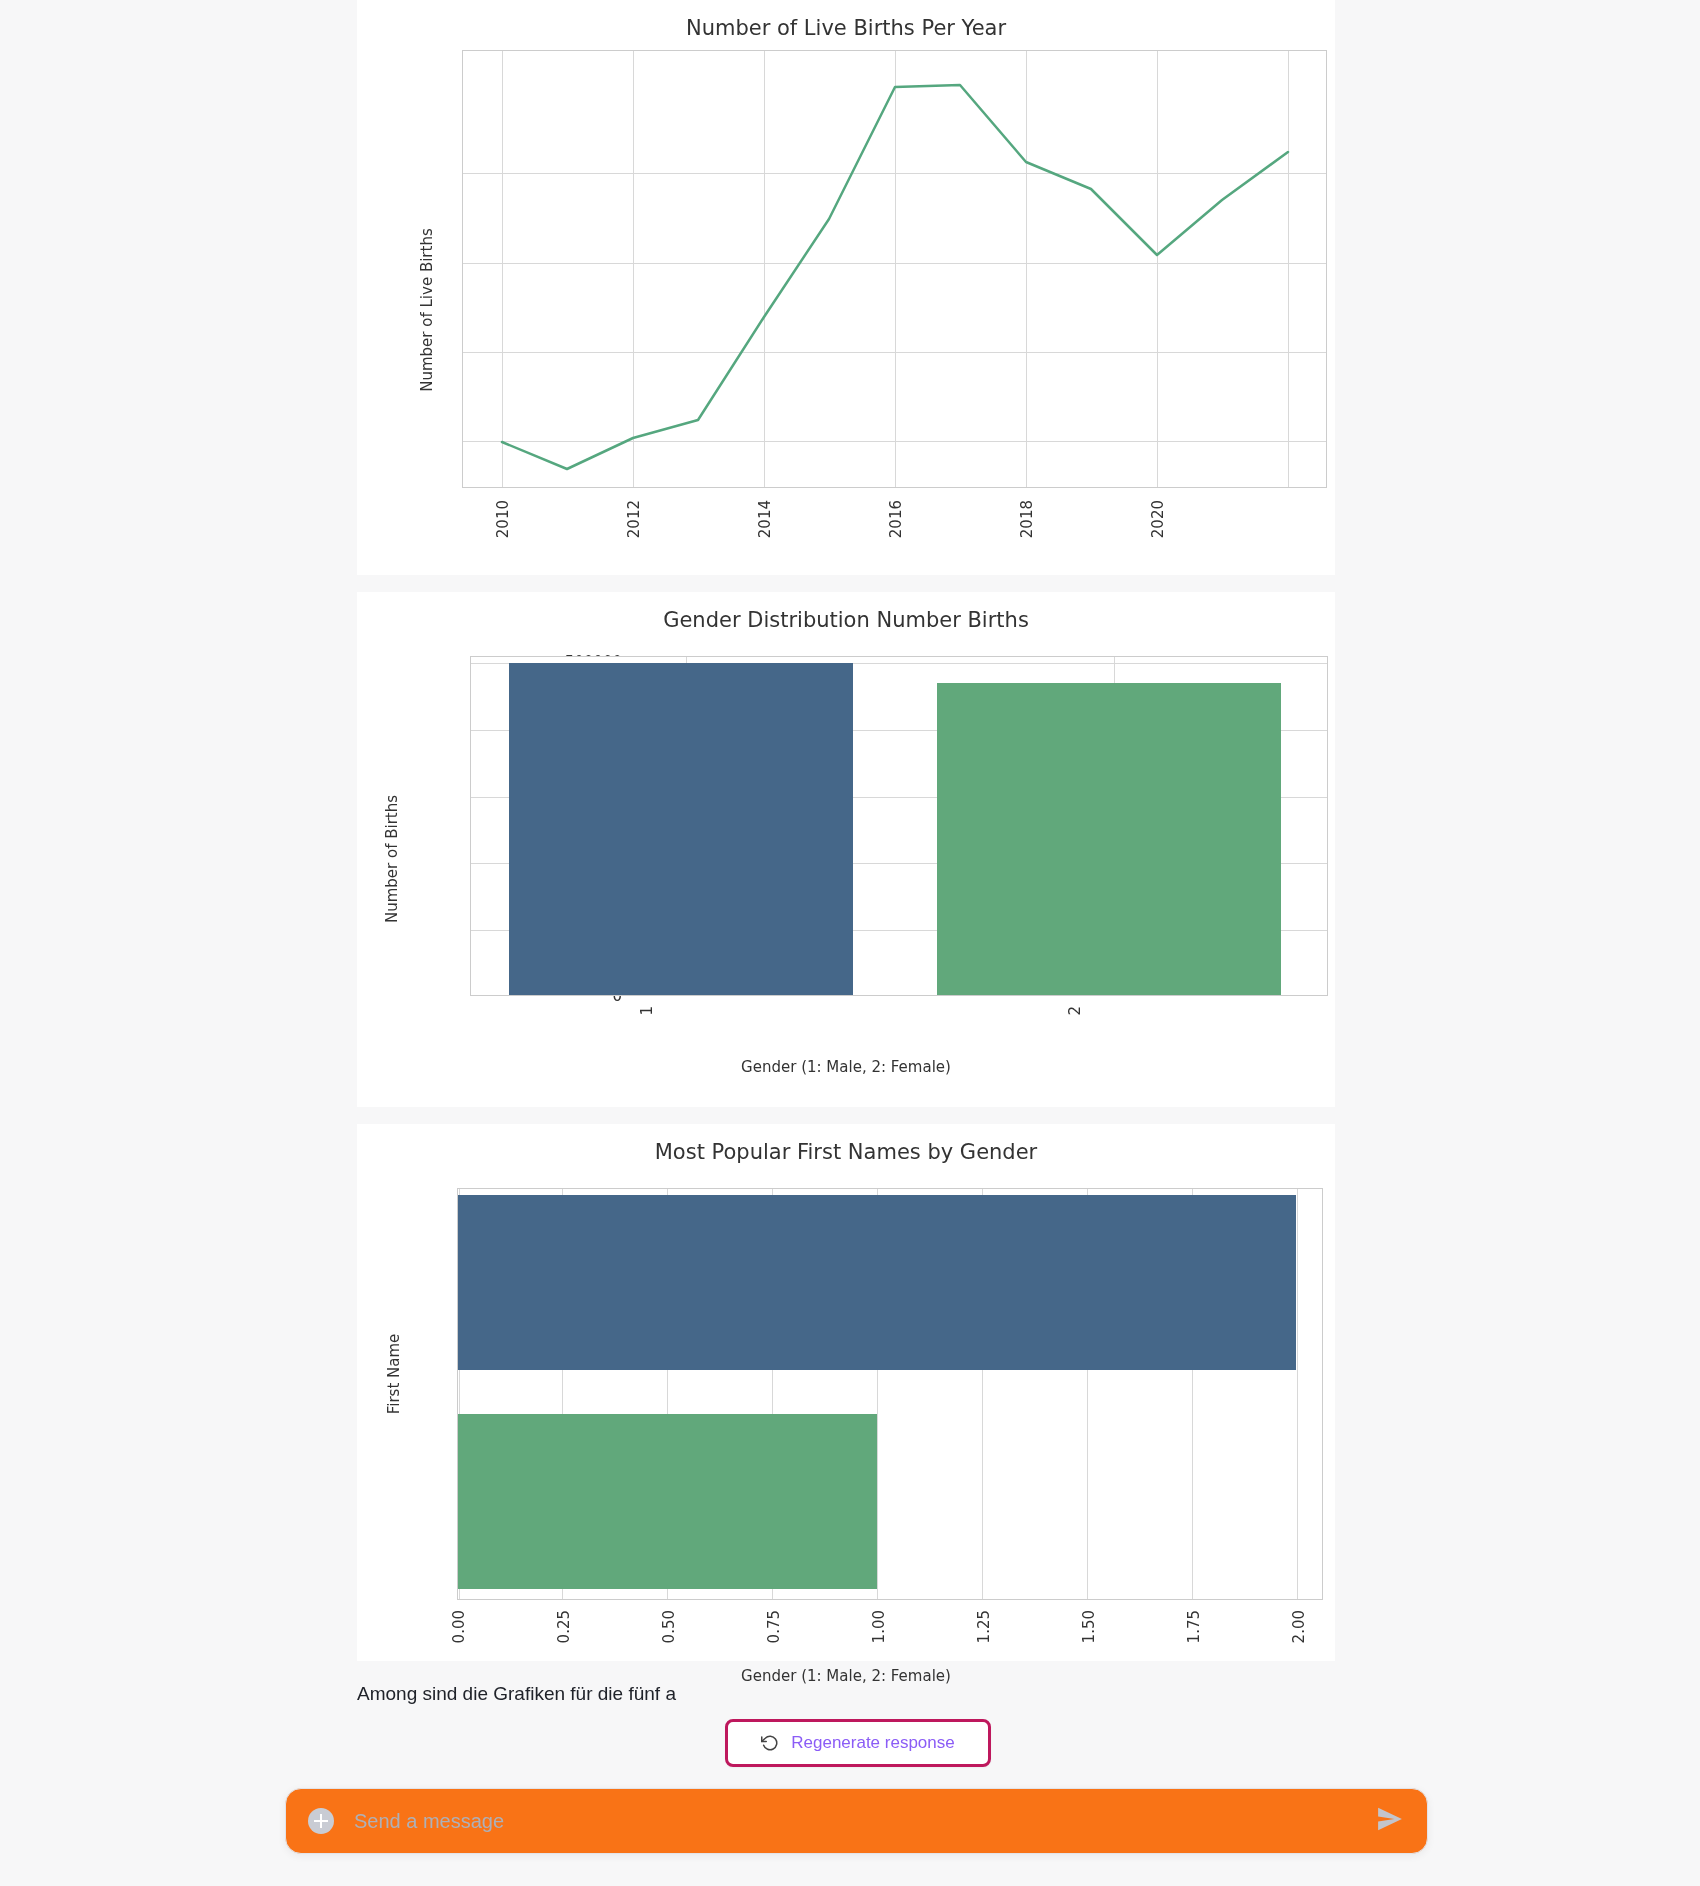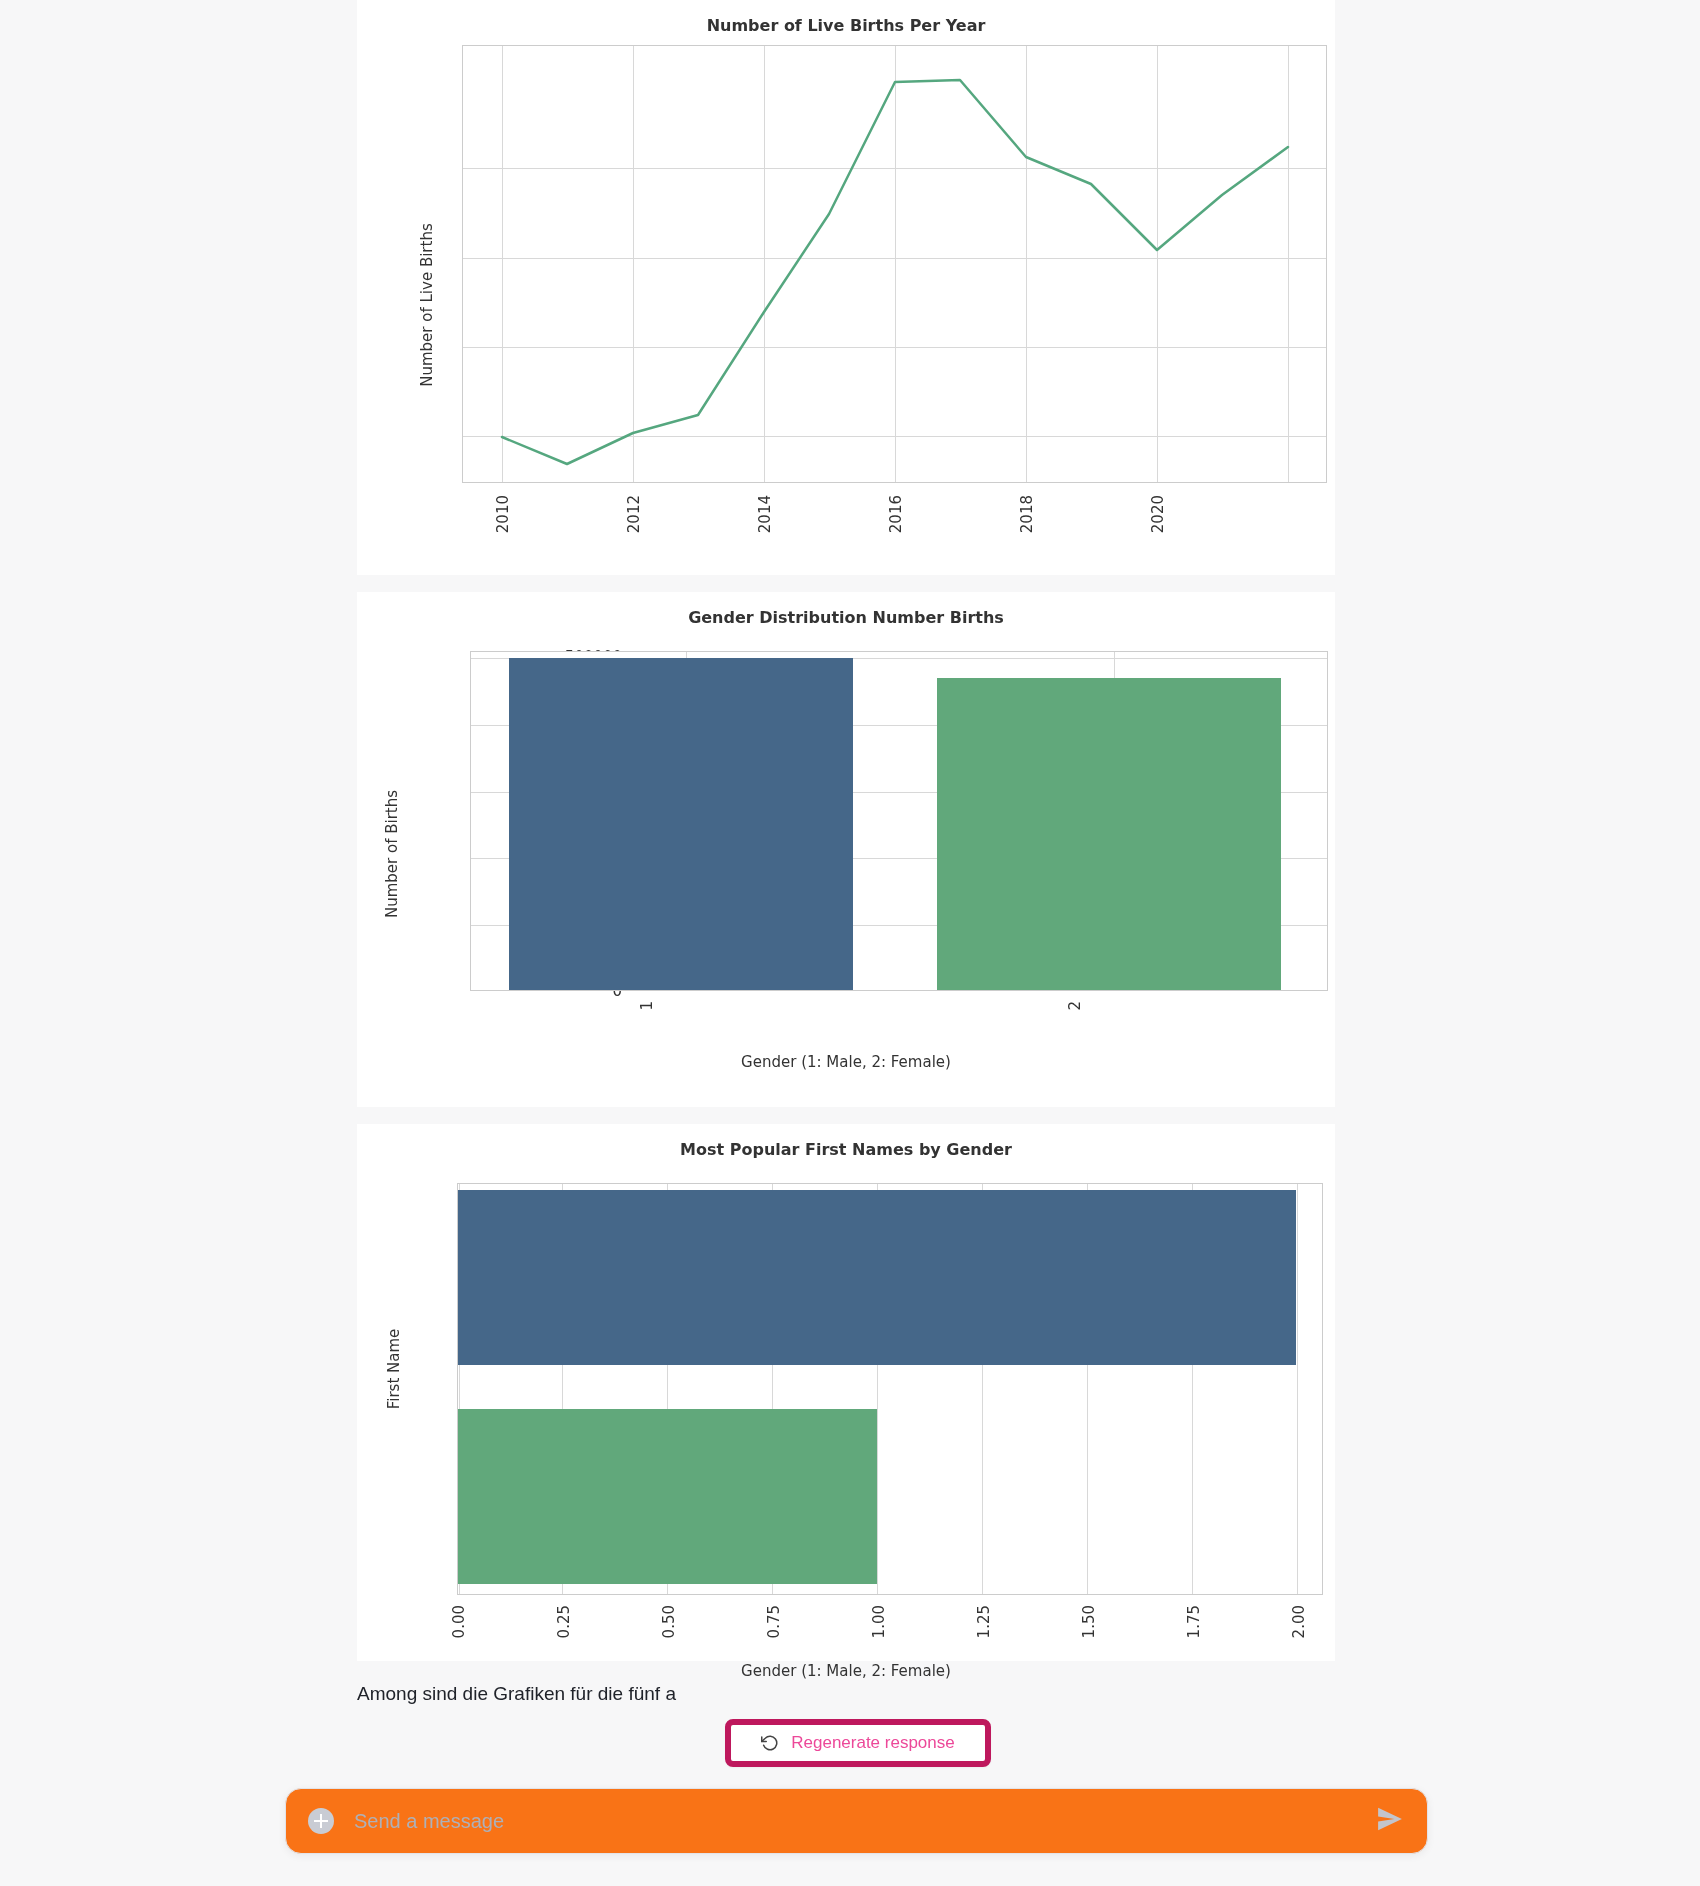--- a/index.html
+++ b/index.html
@@ -23,26 +23,26 @@
   .chart-card {
     background: #ffffff;
     width: 978px;
     margin-bottom: 17px;
     position: relative;
   }
 
   
   .chart-title {
     text-align: center;
-    font-size: 16px;
+    font-size: 21px;
     color: #333333;
     padding-top: 16px;
     padding-bottom: 6px;
     font-family: "DejaVu Sans", sans-serif;
-    font-weight: 700;
+    font-weight: 400;
   }
   .plot-wrap { position: relative; }
   .plot-area {
     position: absolute;
     background: #ffffff;
     border: 1px solid #cccccc;
   }
   .ylabel {
     position: absolute;
     transform: rotate(-90deg);
@@ -122,25 +122,25 @@
     left: 725px;
     top: 1719px;
     width: 266px;
   }
   .regen-btn {
     display: flex;
     align-items: center;
     justify-content: center;
     gap: 12px;
     background: #ffffff;
-    border: 6px solid #be185d;
+    border: 3px solid #be185d;
     border-radius: 8px;
     height: 48px;
     font-size: 17px;
-    color: #ec4899;
+    color: #8b5cf6;
     cursor: pointer;
     box-shadow: 0 1px 2px rgba(0,0,0,0.04);
     font-family: "Liberation Sans", sans-serif;
   }
 
   
   .composer {
     position: absolute;
     left: 285px;
     top: 1788px;

